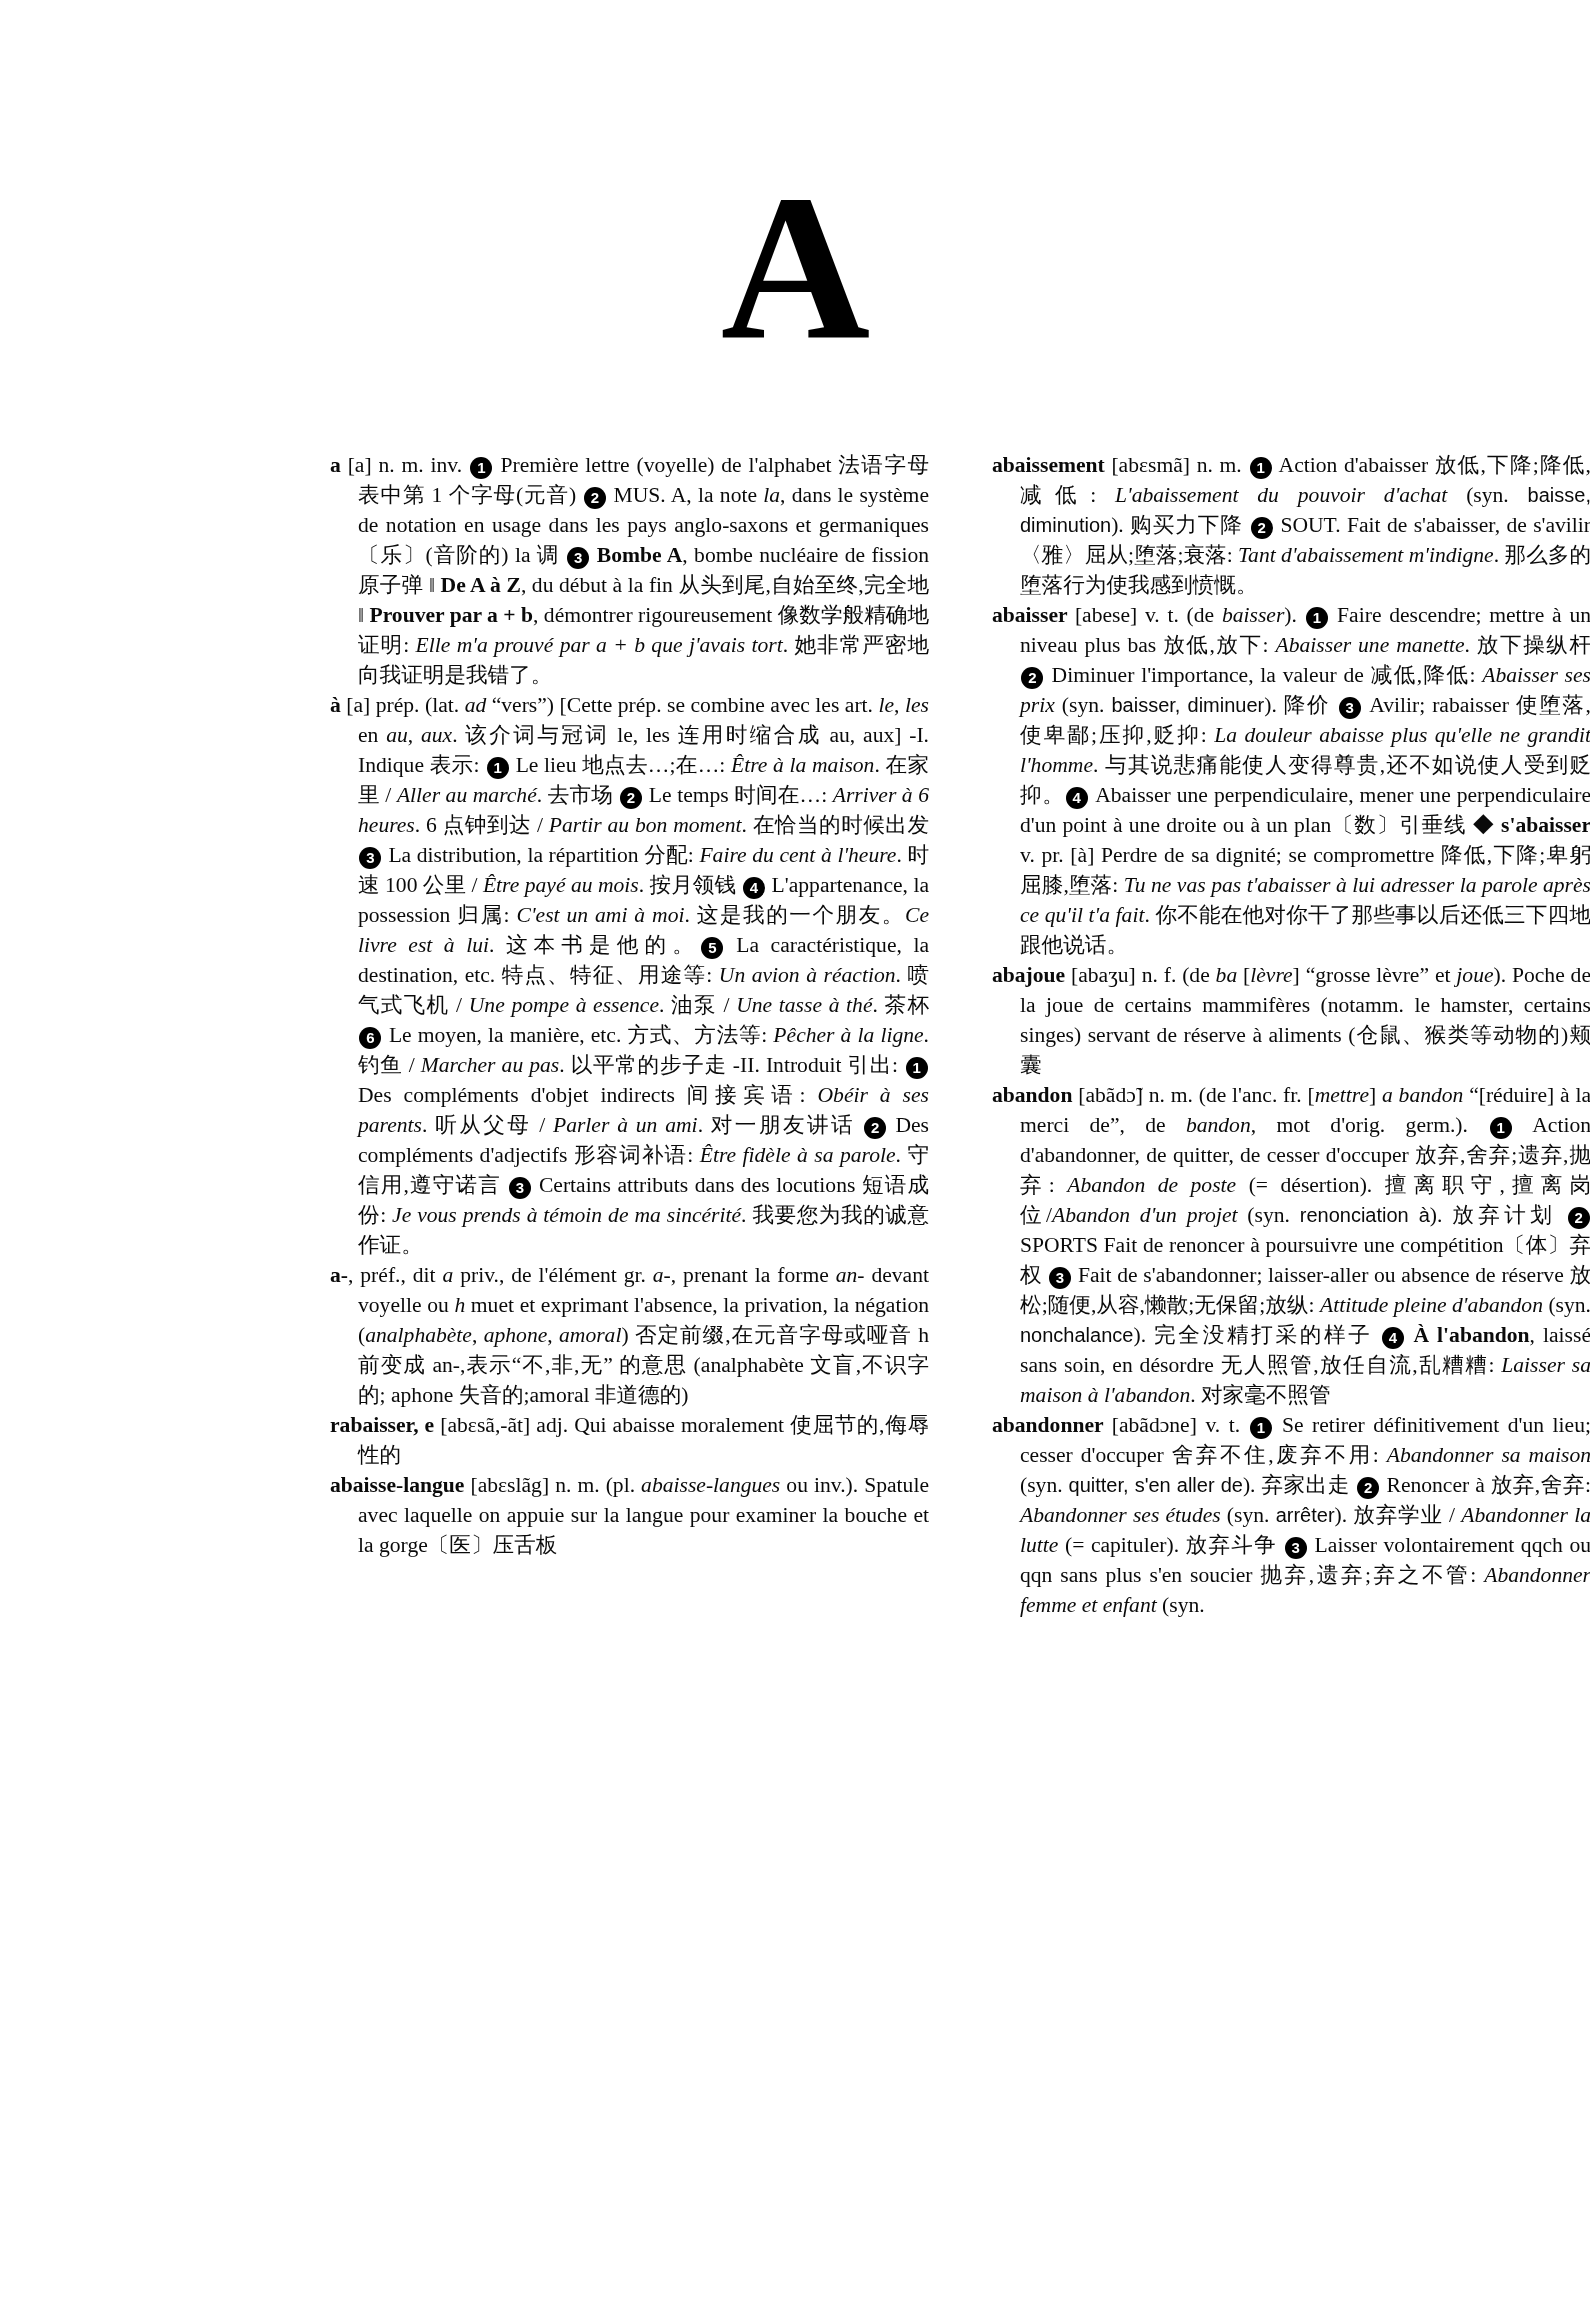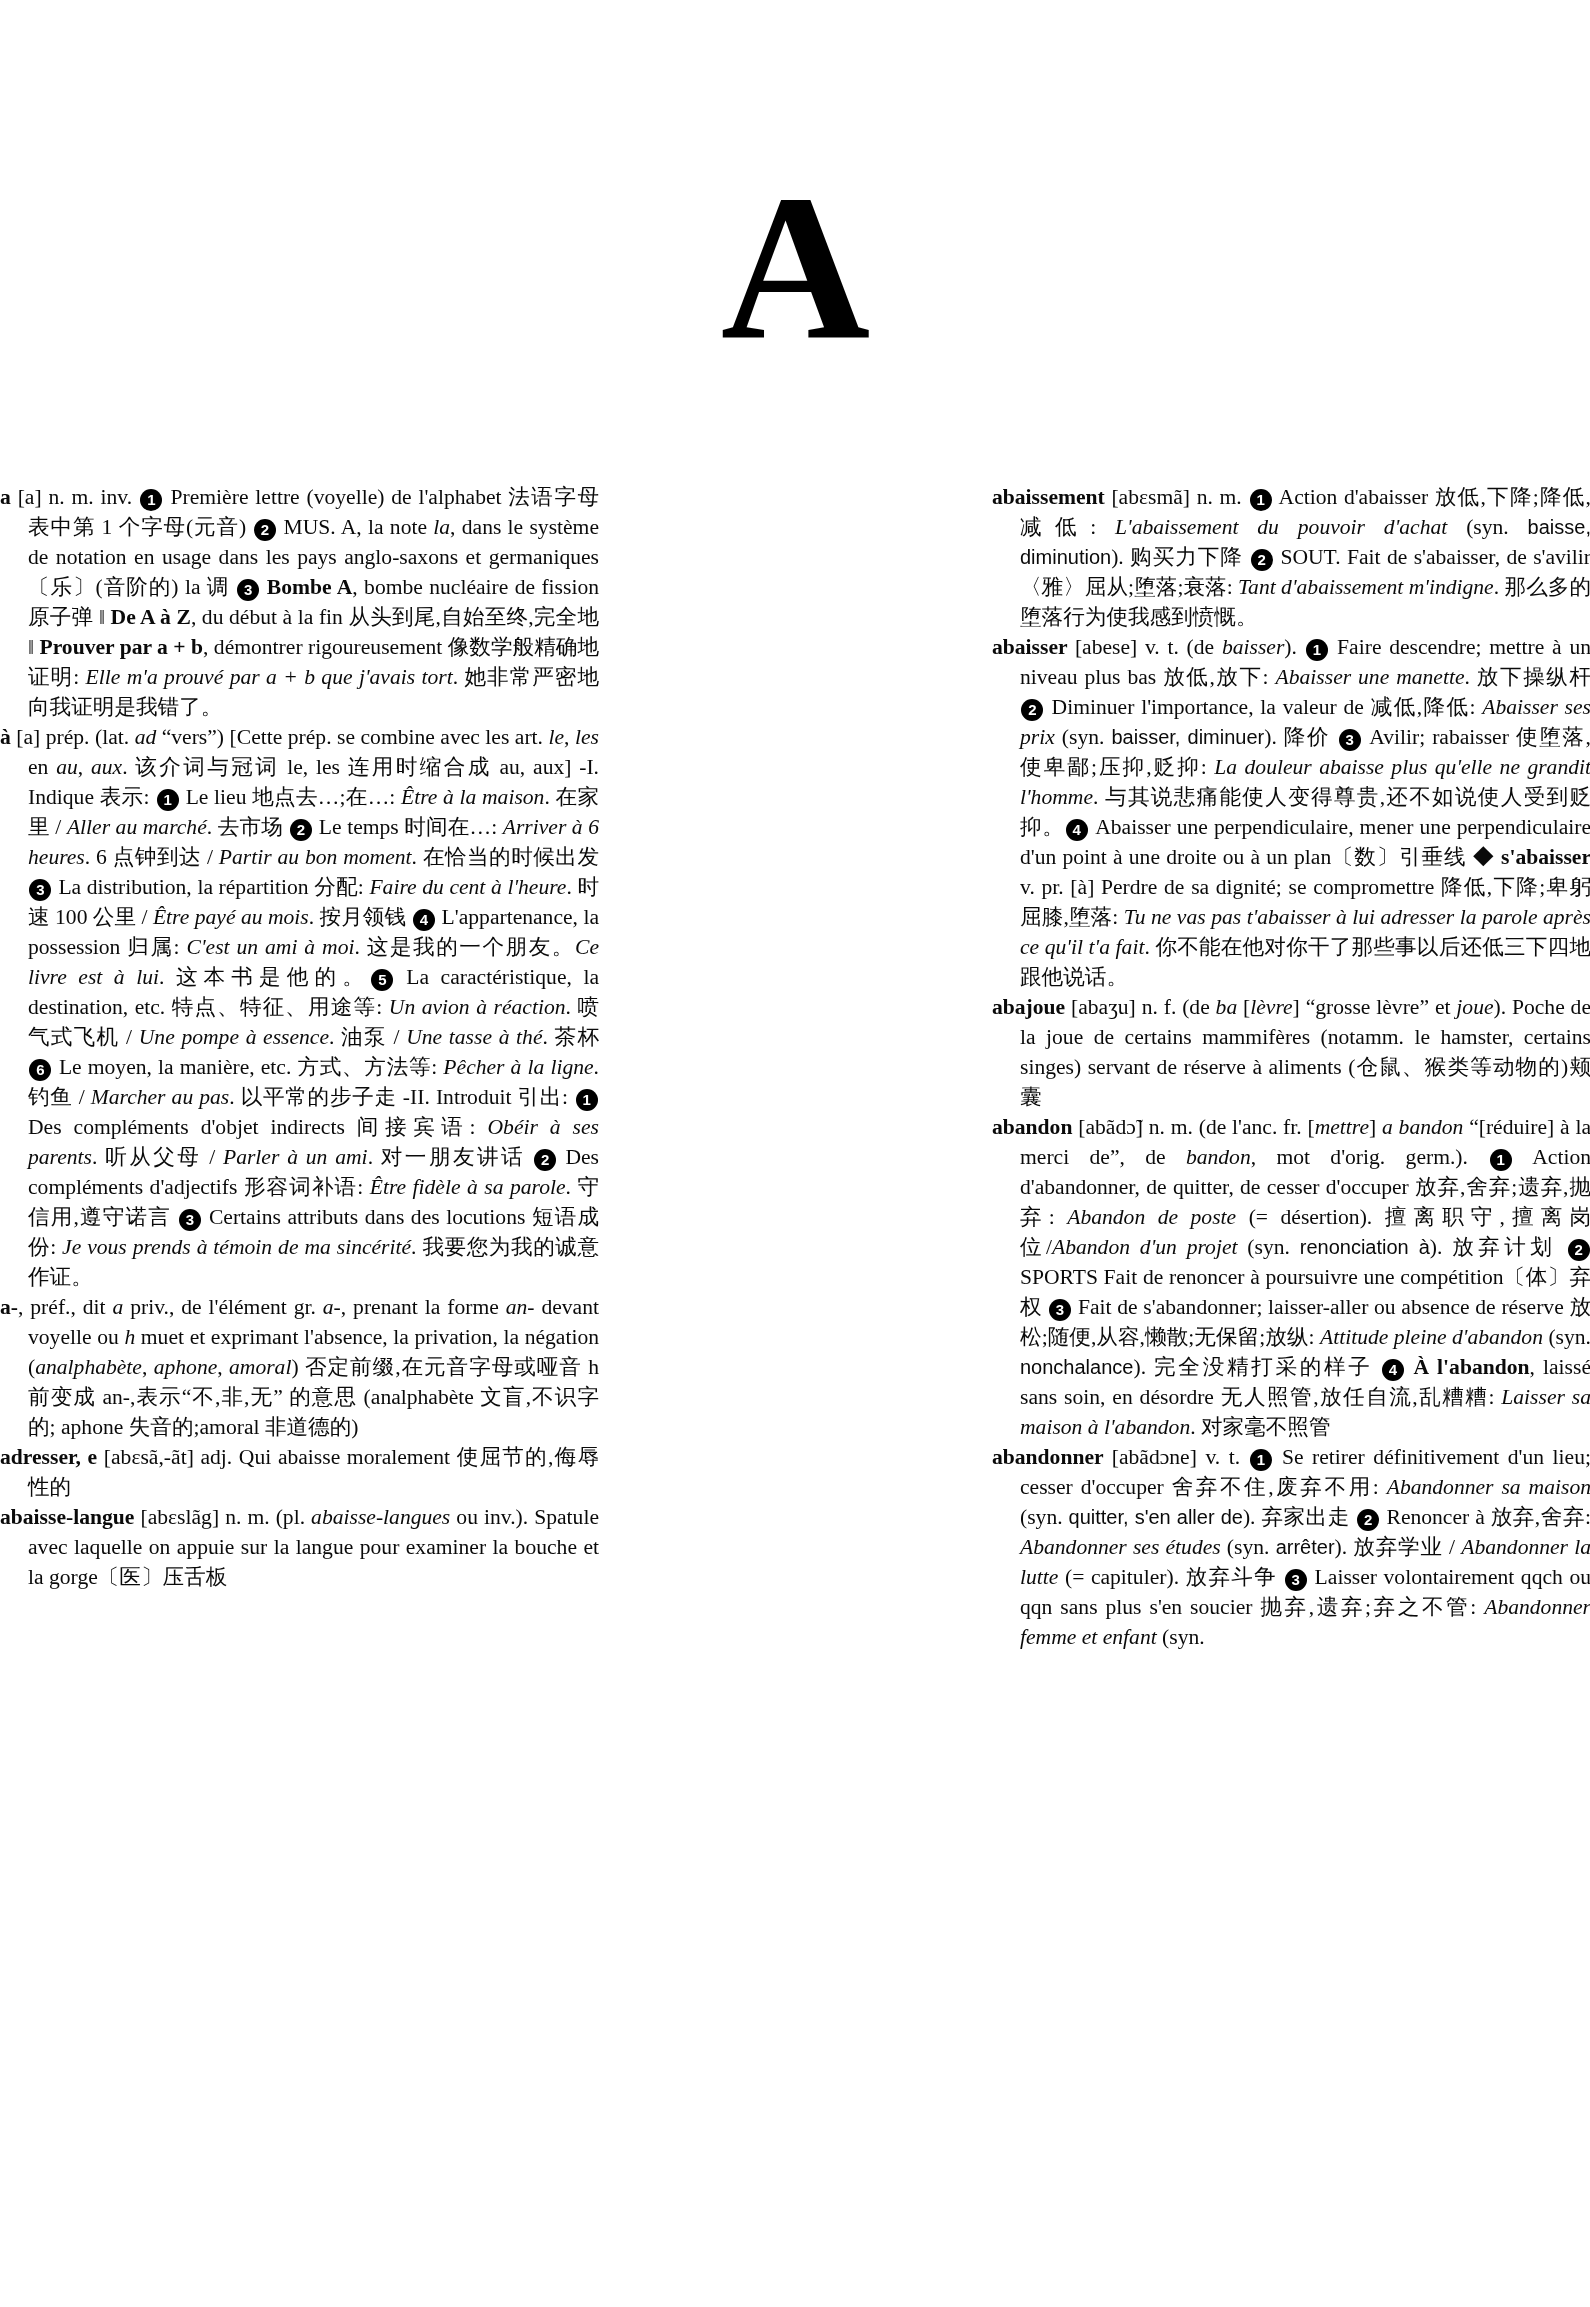--- a/index.html
+++ b/index.html
@@ -23,23 +23,23 @@
     padding-top: 164px;
     text-align: center;
     font-family: "Liberation Serif", serif;
     font-weight: bold;
     font-size: 207px;
     line-height: 1;
     color: #000;
   }
   .columns {
     display: flex;
-    justify-content: space-between;
+    justify-content: flex-end;
     gap: 63px;
-    margin-top: 111px;
+    margin-top: 79px;
   }
   .column {
     width: 599px;
   }
   .entry {
     margin: 0;
     font-size: 21.6px;
     line-height: 30px;
     text-align: justify;
     text-indent: -28px;
@@ -76,21 +76,21 @@
 <div class="page">
 
   <div class="letter-header">A</div>
 
   <div class="columns">
 
     <div class="column">
       <p class="entry"><span class="run-b">a </span><span class="run-n">[a] n. m. inv. </span><span class="num">1</span><span class="run-n"> Première lettre (voyelle) de l'alphabet 法语字母表中第 1 个字母(元音) </span><span class="num">2</span><span class="run-n"> MUS. A, la note </span><span class="run-i">la</span><span class="run-n">, dans le système de notation en usage dans les pays anglo-saxons et germaniques 〔乐〕(音阶的) la 调 </span><span class="num">3</span><span class="run-n"> </span><span class="run-b">Bombe A</span><span class="run-n">, bombe nucléaire de fission 原子弹 ‖ </span><span class="run-b">De A à Z</span><span class="run-n">, du début à la fin 从头到尾,自始至终,完全地 ‖ </span><span class="run-b">Prouver par a + b</span><span class="run-n">, démontrer rigoureusement 像数学般精确地证明: </span><span class="run-i">Elle m'a prouvé par a + b que j'avais tort</span><span class="run-n">. 她非常严密地向我证明是我错了。</span></p>
       <p class="entry"><span class="run-b">à </span><span class="run-n">[a] prép. (lat. </span><span class="run-i">ad</span><span class="run-n"> “vers”) [Cette prép. se combine avec les art. </span><span class="run-i">le</span><span class="run-n">, </span><span class="run-i">les</span><span class="run-n"> en </span><span class="run-i">au</span><span class="run-n">, </span><span class="run-i">aux</span><span class="run-n">. 该介词与冠词 le, les 连用时缩合成 au, aux] -I. Indique 表示: </span><span class="num">1</span><span class="run-n"> Le lieu 地点去…;在…: </span><span class="run-i">Être à la maison</span><span class="run-n">. 在家里 / </span><span class="run-i">Aller au marché</span><span class="run-n">. 去市场 </span><span class="num">2</span><span class="run-n"> Le temps 时间在…: </span><span class="run-i">Arriver à 6 heures</span><span class="run-n">. 6 点钟到达 / </span><span class="run-i">Partir au bon moment</span><span class="run-n">. 在恰当的时候出发 </span><span class="num">3</span><span class="run-n"> La distribution, la répartition 分配: </span><span class="run-i">Faire du cent à l'heure</span><span class="run-n">. 时速 100 公里 / </span><span class="run-i">Être payé au mois</span><span class="run-n">. 按月领钱 </span><span class="num">4</span><span class="run-n"> L'appartenance, la possession 归属: </span><span class="run-i">C'est un ami à moi</span><span class="run-n">. 这是我的一个朋友。</span><span class="run-i">Ce livre est à lui</span><span class="run-n">. 这本书是他的。</span><span class="num">5</span><span class="run-n"> La caractéristique, la destination, etc. 特点、特征、用途等: </span><span class="run-i">Un avion à réaction</span><span class="run-n">. 喷气式飞机 / </span><span class="run-i">Une pompe à essence</span><span class="run-n">. 油泵 / </span><span class="run-i">Une tasse à thé</span><span class="run-n">. 茶杯 </span><span class="num">6</span><span class="run-n"> Le moyen, la manière, etc. 方式、方法等: </span><span class="run-i">Pêcher à la ligne</span><span class="run-n">. 钓鱼 / </span><span class="run-i">Marcher au pas</span><span class="run-n">. 以平常的步子走 -II. Introduit 引出: </span><span class="num">1</span><span class="run-n"> Des compléments d'objet indirects 间接宾语: </span><span class="run-i">Obéir à ses parents</span><span class="run-n">. 听从父母 / </span><span class="run-i">Parler à un ami</span><span class="run-n">. 对一朋友讲话 </span><span class="num">2</span><span class="run-n"> Des compléments d'adjectifs 形容词补语: </span><span class="run-i">Être fidèle à sa parole</span><span class="run-n">. 守信用,遵守诺言 </span><span class="num">3</span><span class="run-n"> Certains attributs dans des locutions 短语成份: </span><span class="run-i">Je vous prends à témoin de ma sincérité</span><span class="run-n">. 我要您为我的诚意作证。</span></p>
       <p class="entry"><span class="run-b">a-</span><span class="run-n">, préf., dit </span><span class="run-i">a</span><span class="run-n"> priv., de l'élément gr. </span><span class="run-i">a-</span><span class="run-n">, prenant la forme </span><span class="run-i">an-</span><span class="run-n"> devant voyelle ou </span><span class="run-i">h</span><span class="run-n"> muet et exprimant l'absence, la privation, la négation (</span><span class="run-i">analphabète</span><span class="run-n">, </span><span class="run-i">aphone</span><span class="run-n">, </span><span class="run-i">amoral</span><span class="run-n">) 否定前缀,在元音字母或哑音 h 前变成 an-,表示“不,非,无” 的意思 (analphabète 文盲,不识字的; aphone 失音的;amoral 非道德的)</span></p>
-      <p class="entry"><span class="run-b">adresser, e </span><span class="run-n">[abɛsã,-ãt] adj. Qui abaisse moralement 使屈节的,侮辱性的</span></p>
+      <p class="entry"><span class="run-b">rabaisser, e </span><span class="run-n">[abɛsã,-ãt] adj. Qui abaisse moralement 使屈节的,侮辱性的</span></p>
       <p class="entry"><span class="run-b">abaisse-langue </span><span class="run-n">[abɛslãg] n. m. (pl. </span><span class="run-i">abaisse-langues</span><span class="run-n"> ou inv.). Spatule avec laquelle on appuie sur la langue pour examiner la bouche et la gorge〔医〕压舌板</span></p>
     </div>
 
     <div class="column">
       <p class="entry"><span class="run-b">abaissement </span><span class="run-n">[abɛsmã] n. m. </span><span class="num">1</span><span class="run-n"> Action d'abaisser 放低,下降;降低,减低: </span><span class="run-i">L'abaissement du pouvoir d'achat</span><span class="run-n"> (syn. </span><span class="run-s">baisse, diminution</span><span class="run-n">). 购买力下降 </span><span class="num">2</span><span class="run-n"> SOUT. Fait de s'abaisser, de s'avilir〈雅〉屈从;堕落;衰落: </span><span class="run-i">Tant d'abaissement m'indigne</span><span class="run-n">. 那么多的堕落行为使我感到愤慨。</span></p>
       <p class="entry"><span class="run-b">abaisser </span><span class="run-n">[abese] v. t. (de </span><span class="run-i">baisser</span><span class="run-n">). </span><span class="num">1</span><span class="run-n"> Faire descendre; mettre à un niveau plus bas 放低,放下: </span><span class="run-i">Abaisser une manette</span><span class="run-n">. 放下操纵杆 </span><span class="num">2</span><span class="run-n"> Diminuer l'importance, la valeur de 减低,降低: </span><span class="run-i">Abaisser ses prix</span><span class="run-n"> (syn. </span><span class="run-s">baisser, diminuer</span><span class="run-n">). 降价 </span><span class="num">3</span><span class="run-n"> Avilir; rabaisser 使堕落,使卑鄙;压抑,贬抑: </span><span class="run-i">La douleur abaisse plus qu'elle ne grandit l'homme</span><span class="run-n">. 与其说悲痛能使人变得尊贵,还不如说使人受到贬抑。</span><span class="num">4</span><span class="run-n"> Abaisser une perpendiculaire, mener une perpendiculaire d'un point à une droite ou à un plan〔数〕引垂线 ◆ </span><span class="run-b">s'abaisser</span><span class="run-n"> v. pr. [à] Perdre de sa dignité; se compromettre 降低,下降;卑躬屈膝,堕落: </span><span class="run-i">Tu ne vas pas t'abaisser à lui adresser la parole après ce qu'il t'a fait</span><span class="run-n">. 你不能在他对你干了那些事以后还低三下四地跟他说话。</span></p>
       <p class="entry"><span class="run-b">abajoue </span><span class="run-n">[abaʒu] n. f. (de </span><span class="run-i">ba</span><span class="run-n"> [</span><span class="run-i">lèvre</span><span class="run-n">] “grosse lèvre” et </span><span class="run-i">joue</span><span class="run-n">). Poche de la joue de certains mammifères (notamm. le hamster, certains singes) servant de réserve à aliments (仓鼠、猴类等动物的)颊囊</span></p>
       <p class="entry"><span class="run-b">abandon </span><span class="run-n">[abãdɔ̃] n. m. (de l'anc. fr. [</span><span class="run-i">mettre</span><span class="run-n">] </span><span class="run-i">a bandon</span><span class="run-n"> “[réduire] à la merci de”, de </span><span class="run-i">bandon</span><span class="run-n">, mot d'orig. germ.). </span><span class="num">1</span><span class="run-n"> Action d'abandonner, de quitter, de cesser d'occuper 放弃,舍弃;遗弃,抛弃: </span><span class="run-i">Abandon de poste</span><span class="run-n"> (= désertion). 擅离职守,擅离岗位/</span><span class="run-i">Abandon d'un projet</span><span class="run-n"> (syn. </span><span class="run-s">renonciation à</span><span class="run-n">). 放弃计划 </span><span class="num">2</span><span class="run-n"> SPORTS Fait de renoncer à poursuivre une compétition〔体〕弃权 </span><span class="num">3</span><span class="run-n"> Fait de s'abandonner; laisser-aller ou absence de réserve 放松;随便,从容,懒散;无保留;放纵: </span><span class="run-i">Attitude pleine d'abandon</span><span class="run-n"> (syn. </span><span class="run-s">nonchalance</span><span class="run-n">). 完全没精打采的样子 </span><span class="num">4</span><span class="run-n"> </span><span class="run-b">À l'abandon</span><span class="run-n">, laissé sans soin, en désordre 无人照管,放任自流,乱糟糟: </span><span class="run-i">Laisser sa maison à l'abandon</span><span class="run-n">. 对家毫不照管</span></p>
       <p class="entry"><span class="run-b">abandonner </span><span class="run-n">[abãdɔne] v. t. </span><span class="num">1</span><span class="run-n"> Se retirer définitivement d'un lieu; cesser d'occuper 舍弃不住,废弃不用: </span><span class="run-i">Abandonner sa maison</span><span class="run-n"> (syn. </span><span class="run-s">quitter, s'en aller de</span><span class="run-n">). 弃家出走 </span><span class="num">2</span><span class="run-n"> Renoncer à 放弃,舍弃: </span><span class="run-i">Abandonner ses études</span><span class="run-n"> (syn. </span><span class="run-s">arrêter</span><span class="run-n">). 放弃学业 / </span><span class="run-i">Abandonner la lutte</span><span class="run-n"> (= capituler). 放弃斗争 </span><span class="num">3</span><span class="run-n"> Laisser volontairement qqch ou qqn sans plus s'en soucier 抛弃,遗弃;弃之不管: </span><span class="run-i">Abandonner femme et enfant</span><span class="run-n"> (syn.</span></p>
     </div>

